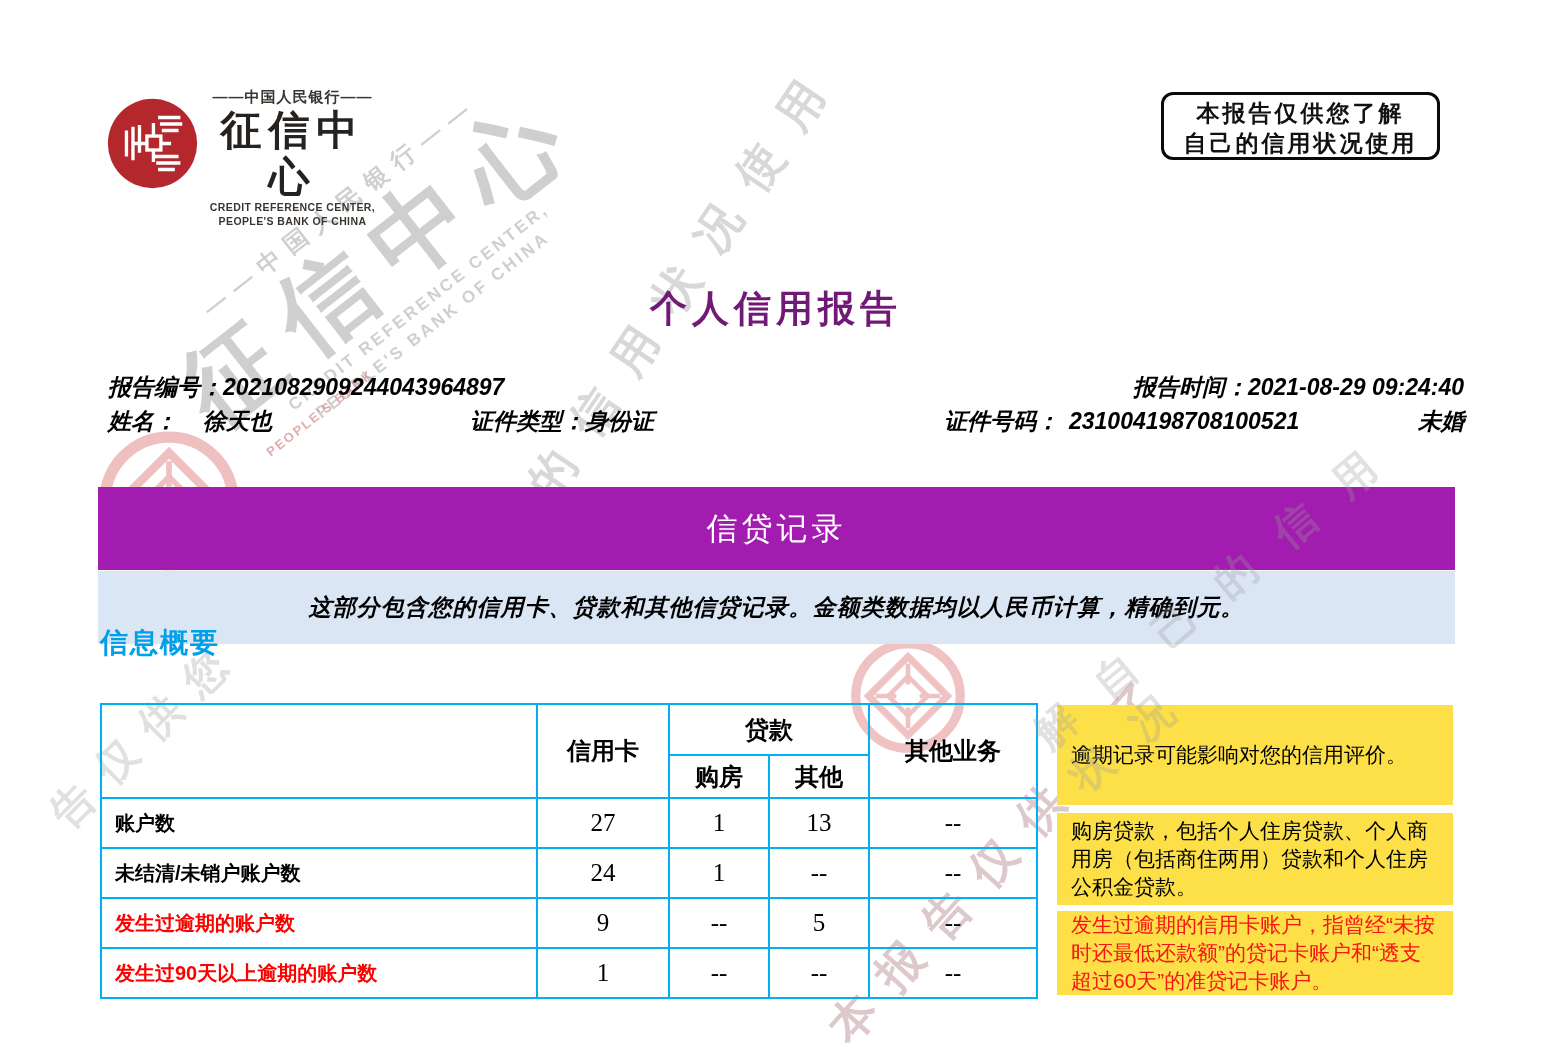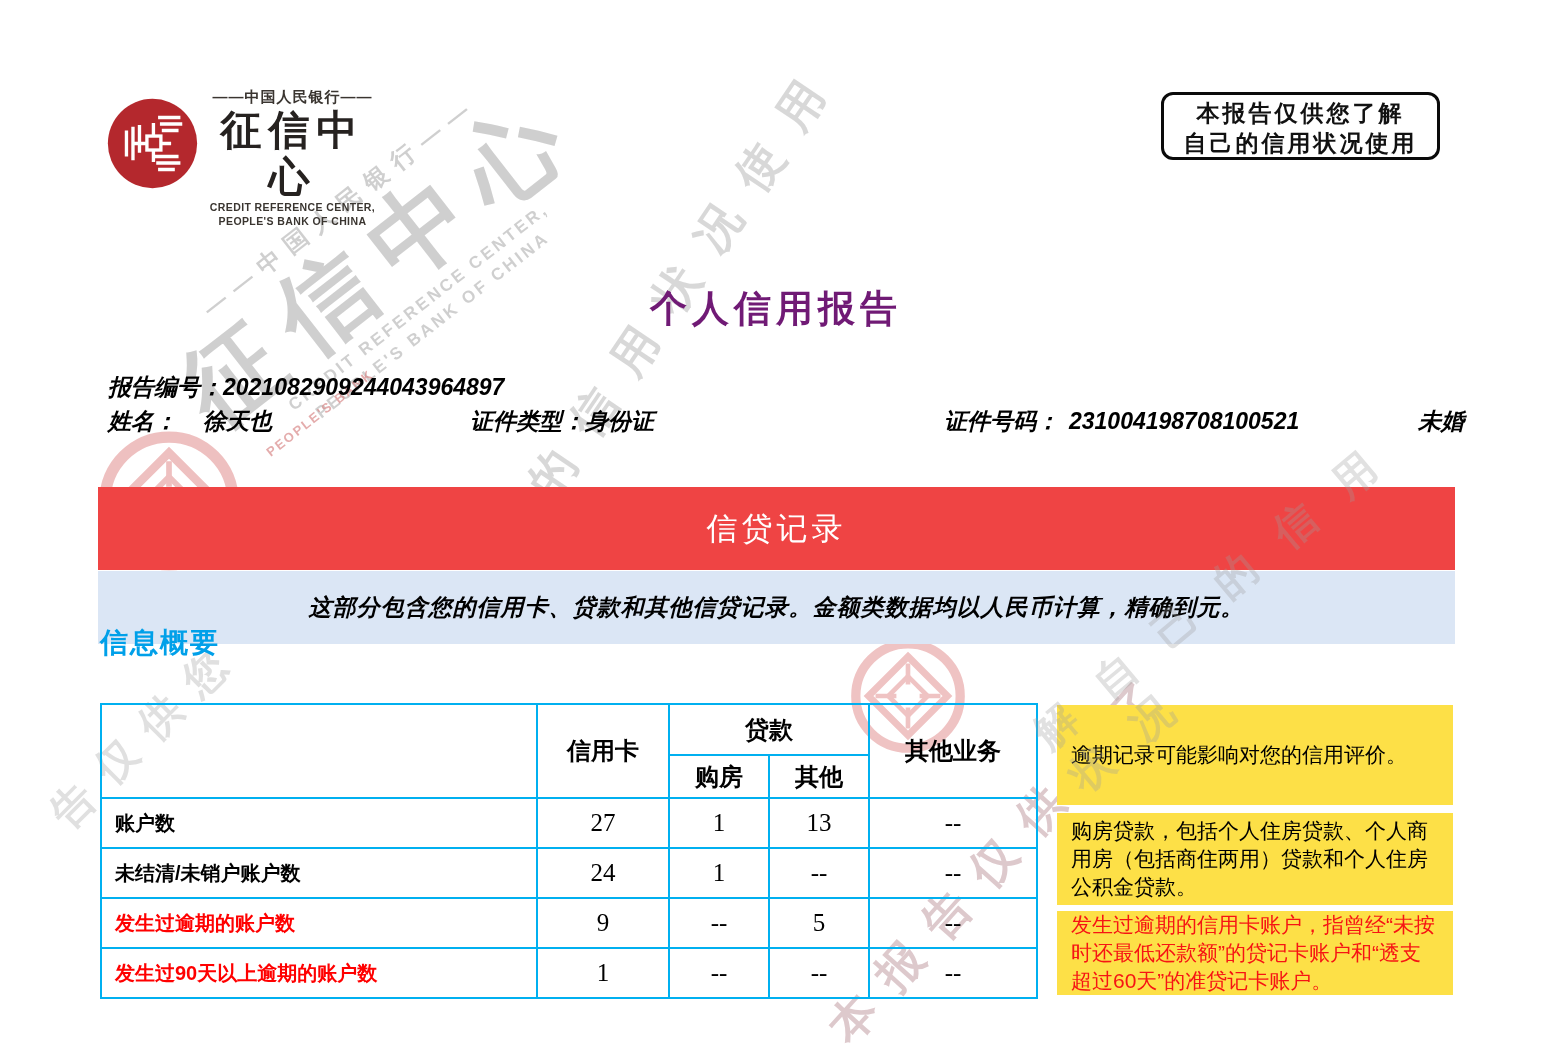--- a/index.html
+++ b/index.html
@@ -70,21 +70,21 @@
   .p-name   { left:0; }
   .p-name .val { margin-left:26px; }
   .p-idtype { left:362px; }
   .p-idno   { left:836px; }
   .p-idno .val { margin-left:10px; }
   .p-marital{ right:0; }
 
   
   .banner {
     position:absolute; left:98px; top:487px; width:1357px; height:83px; z-index:2;
-    background:#ef4444; color:#fff; display:flex; align-items:center; justify-content:center;
+    background:#a21caf; color:#fff; display:flex; align-items:center; justify-content:center;
     font-size:31px; letter-spacing:4px; font-weight:500;
   }
   .banner-desc {
     position:absolute; left:98px; top:571px; width:1357px; height:73px; z-index:2;
     background:#dbe6f5; display:flex; align-items:center; justify-content:center;
     font-size:23px; font-weight:bold; font-style:italic; color:#000; letter-spacing:1px;
   }
 
   .section-heading {
     position:absolute; left:100px; top:624px; z-index:2;
@@ -175,20 +175,21 @@
 
   <div class="notice-box">
     <div>本报告仅供您了解</div>
     <div>自己的信用状况使用</div>
   </div>
 
   <div class="doc-title">个人信用报告</div>
 
   <div class="info-line info-line1">
     <span><span>报告编号：</span><span>2021082909244043964897</span></span>
+    <span><span>报告时间：</span><span>2021-08-29 09:24:40</span></span>
   </div>
   <div class="info-line info-line2">
     <span class="pos p-name"><span>姓名：</span><span class="val">徐天也</span></span>
     <span class="pos p-idtype"><span>证件类型：</span><span class="val">身份证</span></span>
     <span class="pos p-idno"><span>证件号码：</span><span class="val">231004198708100521</span></span>
     <span class="pos p-marital">未婚</span>
   </div>
 
   <div class="banner">信贷记录</div>
   <div class="banner-desc">这部分包含您的信用卡、贷款和其他信贷记录。金额类数据均以人民币计算，精确到元。</div>

